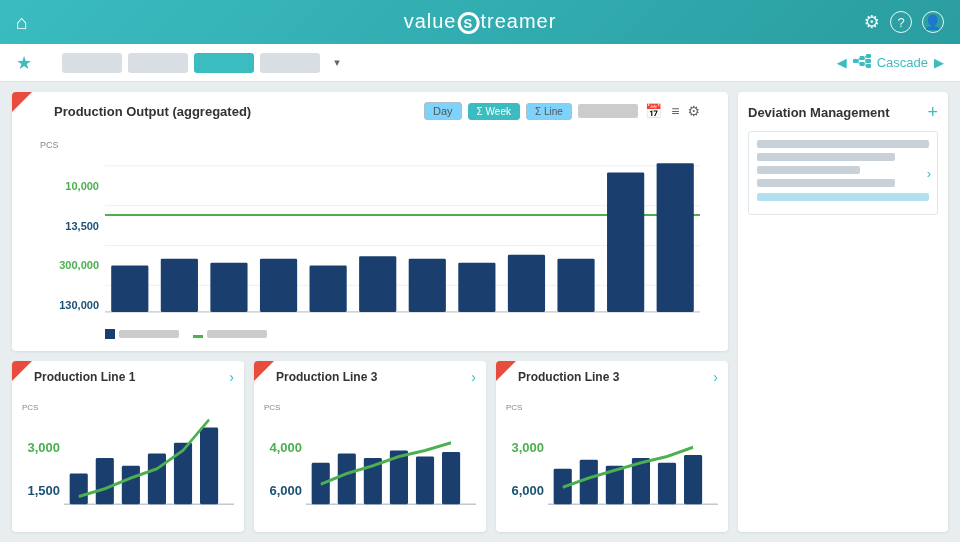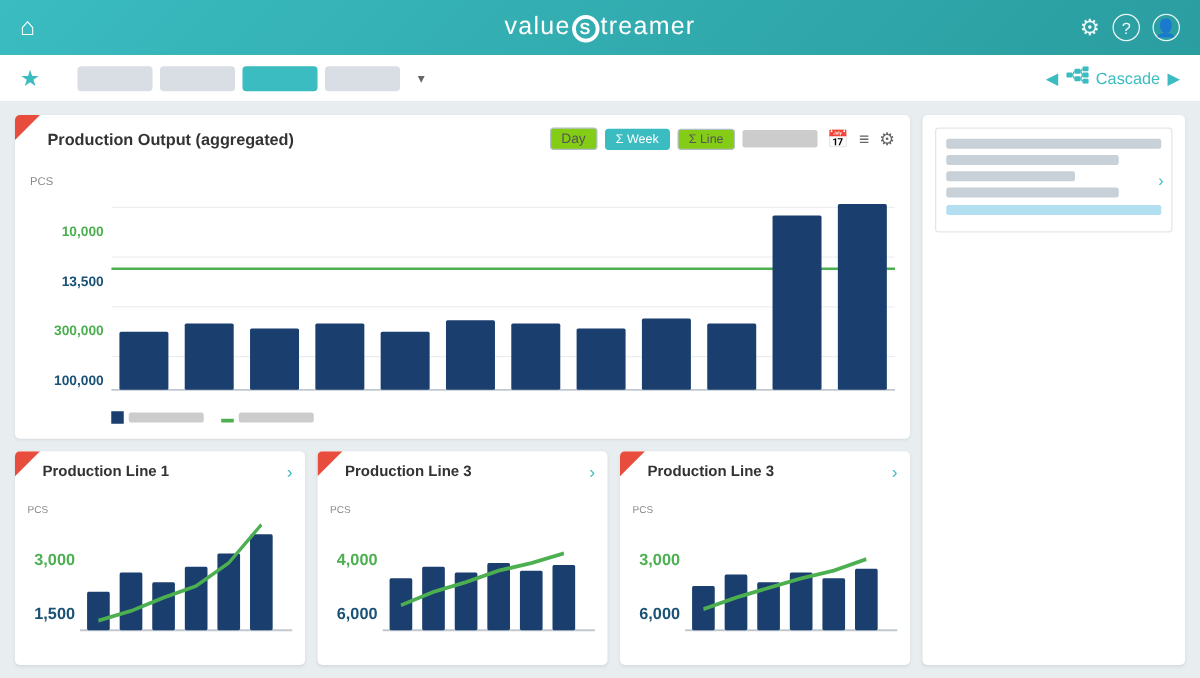--- a/index.html
+++ b/index.html
@@ -59,39 +59,39 @@
       height: calc(542px - 44px - 38px);
     }
 
     
     .left-panel { flex: 1; display: flex; flex-direction: column; gap: 10px; }
 
     
     .chart-card {
       background: #fff;
       border-radius: 4px;
-      padding: 10px 12px;
+      padding: 10px 28px;
       flex: 1.4;
       position: relative;
       box-shadow: 0 1px 3px rgba(0,0,0,0.08);
       overflow: hidden;
     }
     .red-corner {
       position: absolute; top: 0; left: 0;
       width: 0; height: 0;
       border-style: solid;
       border-width: 20px 20px 0 0;
       border-color: #e74c3c transparent transparent transparent;
     }
     .card-header { display: flex; align-items: center; justify-content: space-between; margin-bottom: 6px; }
     .card-title { font-size: 13px; font-weight: 600; color: #333; padding-left: 14px; }
     .card-controls { display: flex; align-items: center; gap: 6px; }
     .time-btn {
       padding: 2px 8px; border: 1px solid #b0bec5; border-radius: 3px;
-      font-size: 11px; cursor: pointer; color: #555; background: #84cc16;
+      font-size: 11px; cursor: pointer; color: #555; background: #7dd3fc;
     }
     .time-btn.active { background: #3abcc0; color: #fff; border-color: #3abcc0; }
     .time-btn.sigma { font-size: 10px; }
     .control-icon { color: #666; font-size: 14px; cursor: pointer; margin-left: 2px; }
 
     
     .chart-area { display: flex; height: calc(100% - 40px); }
     .chart-y-labels {
       display: flex; flex-direction: column; justify-content: space-around;
       width: 65px; padding-right: 6px; align-items: flex-end;
@@ -221,21 +221,21 @@
           <span class="control-icon">⚙</span>
         </div>
       </div>
 
       <div class="chart-area">
         <div class="chart-y-labels">
           <span class="pcs-label" style="font-size:9px;color:#888;align-self:flex-start;margin-bottom:2px;">PCS</span>
           <span class="y-label green">10,000</span>
           <span class="y-label blue">13,500</span>
           <span class="y-label green">300,000</span>
-          <span class="y-label blue">100,000</span>
+          <span class="y-label blue">130,000</span>
         </div>
         <div class="chart-wrapper">
           <svg class="chart-svg" viewBox="0 0 480 150" preserveAspectRatio="none">
 
             <line x1="0" y1="30" x2="480" y2="30" stroke="#e0e7ec" stroke-width="0.5"></line>
             <line x1="0" y1="60" x2="480" y2="60" stroke="#e0e7ec" stroke-width="0.5"></line>
             <line x1="0" y1="90" x2="480" y2="90" stroke="#e0e7ec" stroke-width="0.5"></line>
             <line x1="0" y1="120" x2="480" y2="120" stroke="#e0e7ec" stroke-width="0.5"></line>
 
             <line x1="0" y1="140" x2="480" y2="140" stroke="#c0c8d0" stroke-width="1"></line>
@@ -353,20 +353,24 @@
               <polyline points="13,64 36,58 59,53 82,48 105,44 128,38" fill="none" stroke="#4caf50" stroke-width="2"></polyline>
             </svg>
           </div>
         </div>
       </div>
 
     </div>
   </div>
 
   <div class="right-panel">
+    <div class="deviation-header">
+      <span class="deviation-title">Deviation Management</span>
+      <span class="add-icon">+</span>
+    </div>
 
     <div class="deviation-item">
       <span class="expand-arrow">›</span>
       <div class="dev-placeholder w100"></div>
       <div class="dev-placeholder w80"></div>
       <div class="dev-placeholder w60"></div>
       <div class="dev-placeholder w80"></div>
       <div class="dev-placeholder highlight w100" style="margin-top:6px;"></div>
     </div>
 

